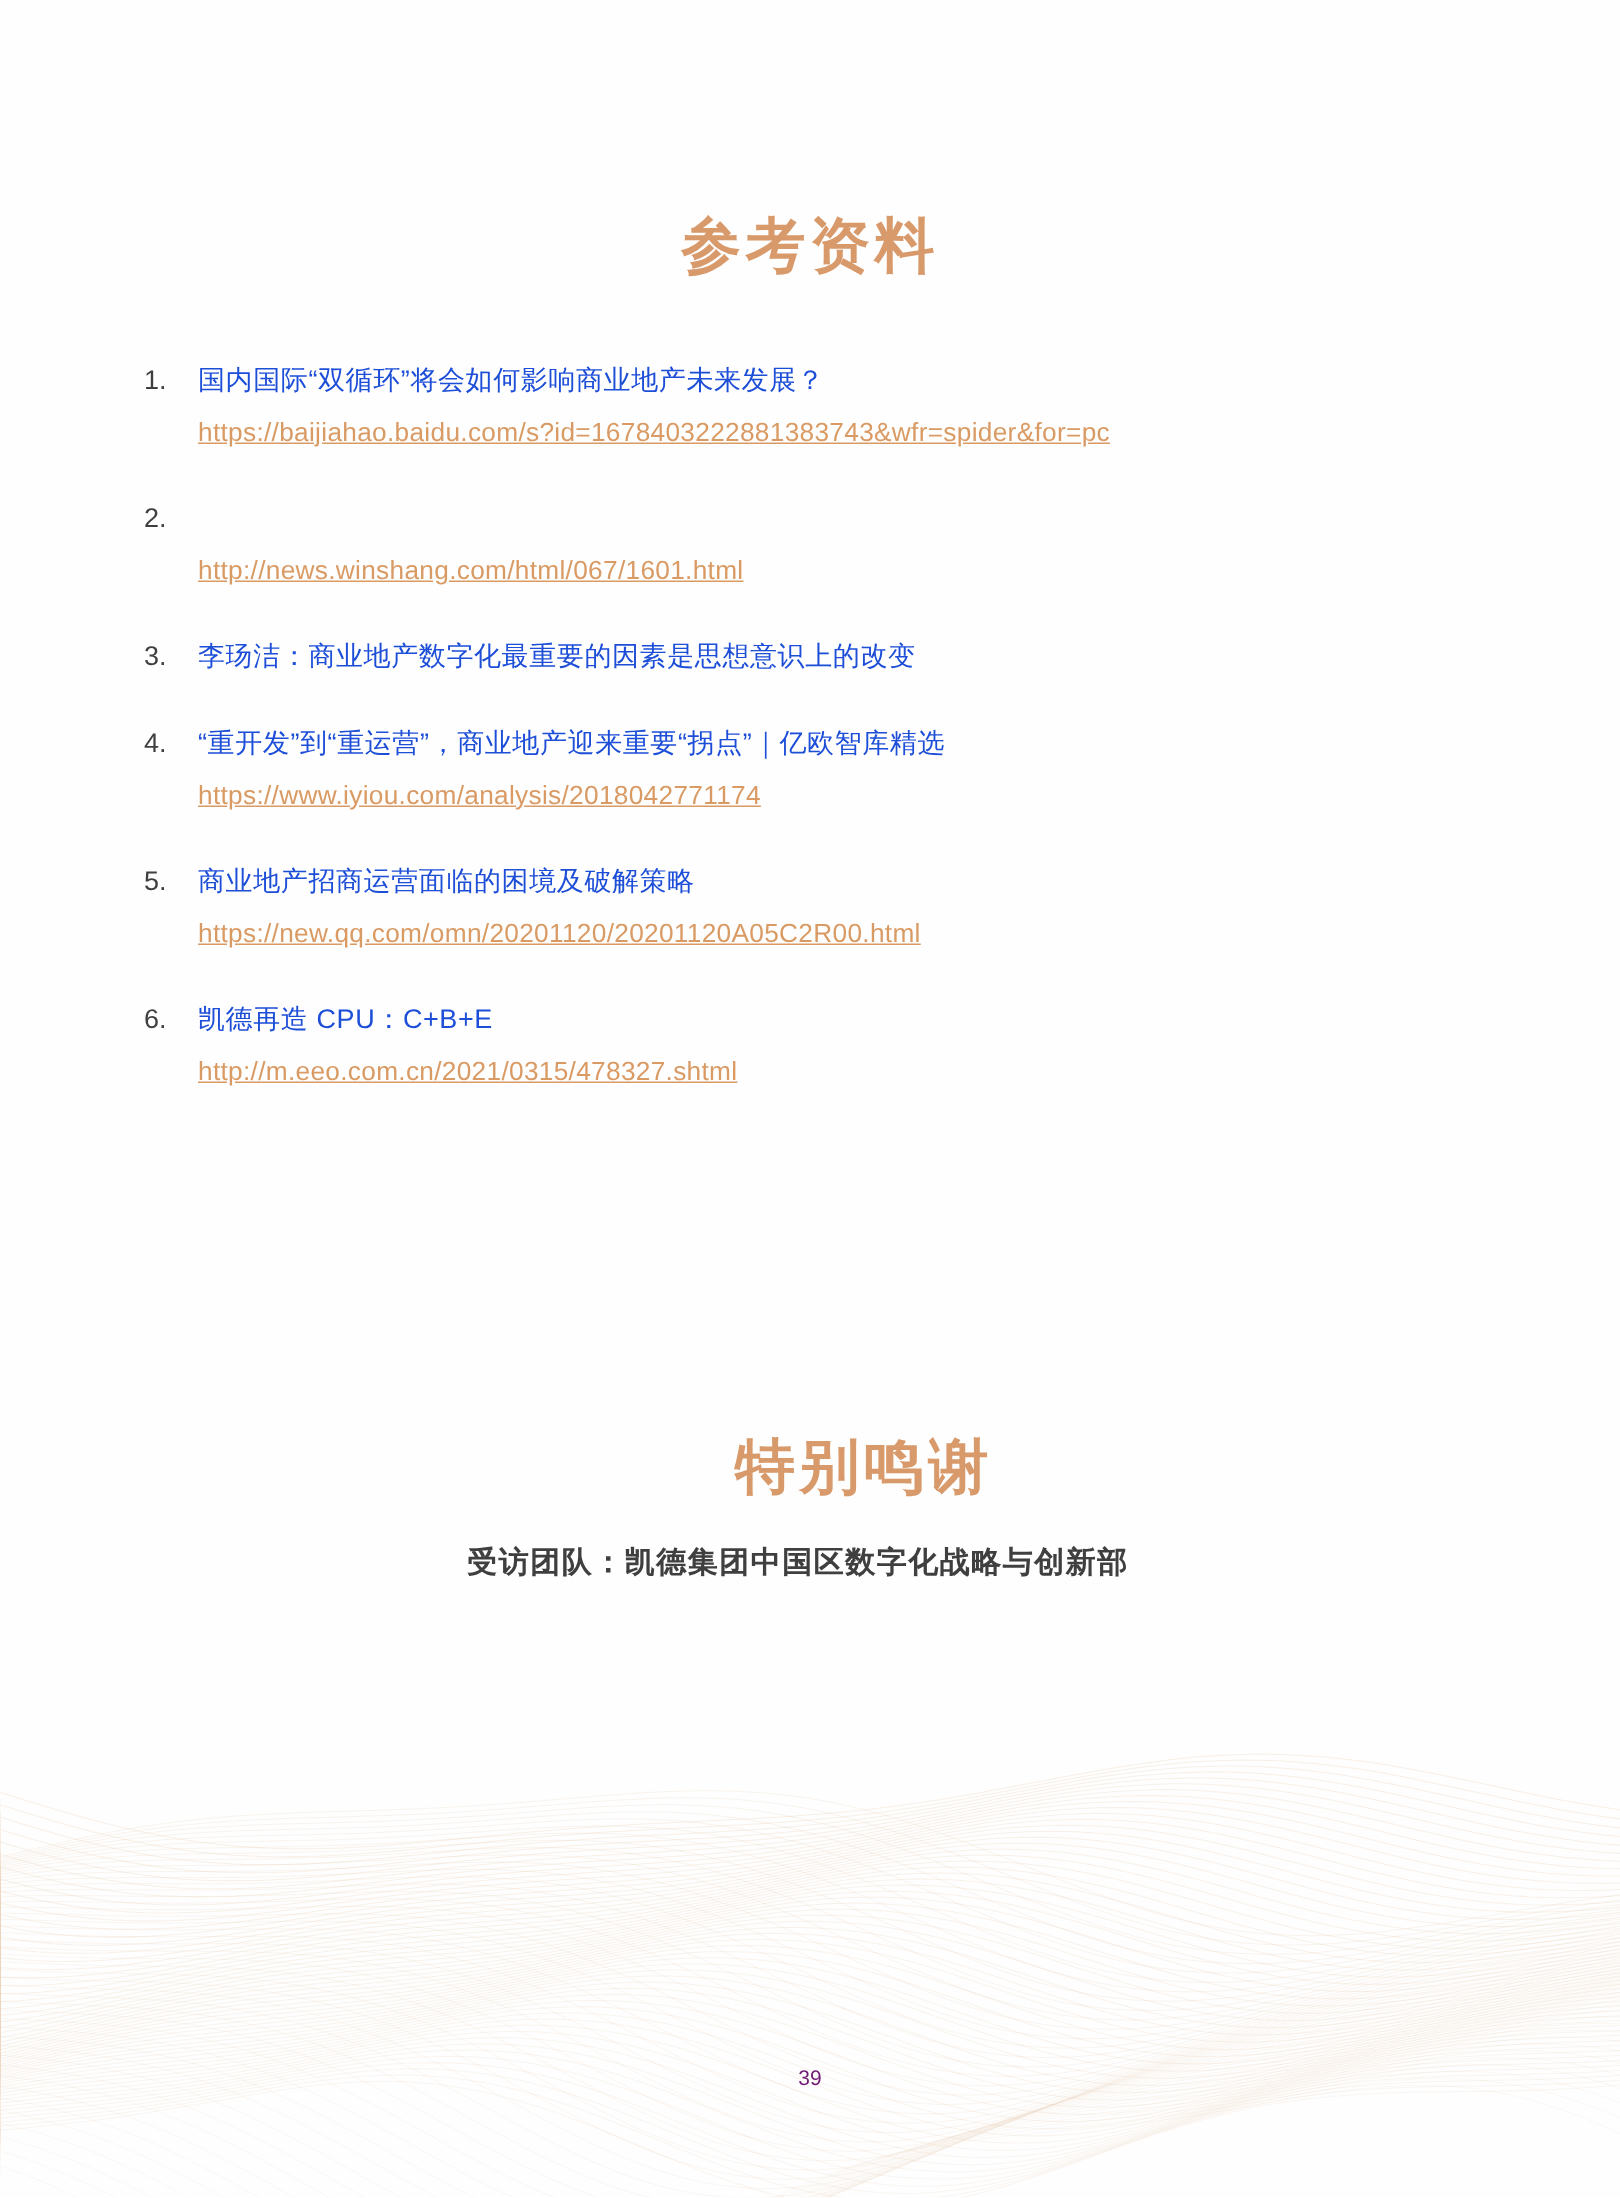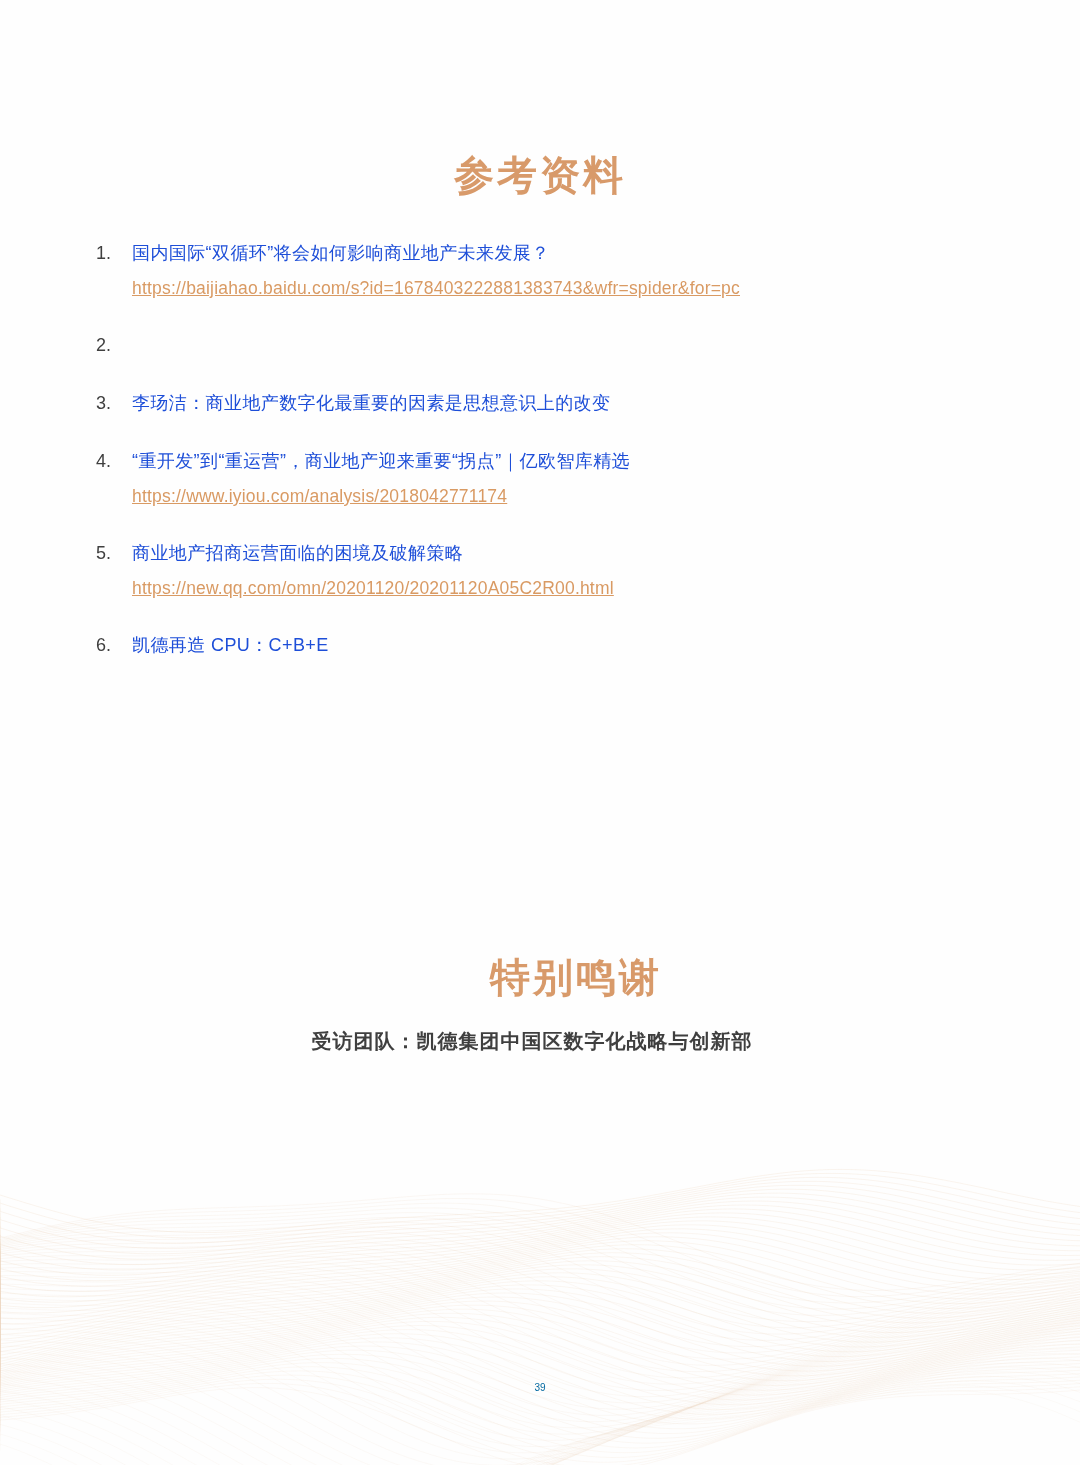--- a/index.html
+++ b/index.html
@@ -24,21 +24,21 @@
   
   .section-title {
     text-align: center;
     color: #d89a6a;
     font-size: 40px;
     font-weight: 700;
     letter-spacing: 3px;
   }
   #refs-title {
     position: absolute;
-    top: 148px;
+    top: 136px;
     left: 0;
     width: 1080px;
   }
   #thanks-title {
     position: absolute;
     top: 950px;
     left: 0;
     width: 1080px;
     padding-left: 36px;
   }
@@ -105,22 +105,22 @@
     pointer-events: none;
   }
 
   
   .page-number {
     position: absolute;
     bottom: 72px;
     left: 0;
     width: 1080px;
     text-align: center;
-    font-size: 10px;
-    color: #0369a1;
+    font-size: 14px;
+    color: #701a75;
   }
 </style>
 </head>
 <body>
 
 <div class="page">
 
   <div id="refs-title" class="section-title">参考资料</div>
 
   <div class="ref-list">
@@ -130,20 +130,21 @@
         <span class="ref-num">1.</span>
         <span class="ref-title">国内国际“双循环”将会如何影响商业地产未来发展？</span>
       </div>
       <a class="ref-url" href="#">https://baijiahao.baidu.com/s?id=1678403222881383743&amp;wfr=spider&amp;for=pc</a>
     </div>
 
     <div class="ref-item">
       <div class="ref-line">
         <span class="ref-num">2.</span>
       </div>
+      <a class="ref-url" href="#">http://news.winshang.com/html/067/1601.html</a>
     </div>
 
     <div class="ref-item">
       <div class="ref-line">
         <span class="ref-num">3.</span>
         <span class="ref-title">李玚洁：商业地产数字化最重要的因素是思想意识上的改变</span>
       </div>
     </div>
 
     <div class="ref-item">
@@ -160,20 +161,21 @@
         <span class="ref-title">商业地产招商运营面临的困境及破解策略</span>
       </div>
       <a class="ref-url" href="#">https://new.qq.com/omn/20201120/20201120A05C2R00.html</a>
     </div>
 
     <div class="ref-item">
       <div class="ref-line">
         <span class="ref-num">6.</span>
         <span class="ref-title">凯德再造 CPU：C+B+E</span>
       </div>
+      <a class="ref-url" href="#">http://m.eeo.com.cn/2021/0315/478327.shtml</a>
     </div>
 
   </div>
 
   <div id="thanks-title" class="section-title">特别鸣谢</div>
 
   <div class="thanks-line">受访团队：凯德集团中国区数字化战略与创新部</div>
 
   <svg class="wave-art" viewBox="0 0 1080 420" preserveAspectRatio="none">
     <g id="wave-group-a" fill="none" stroke="#e7c9a9" stroke-width="0.9" opacity="0.55">

